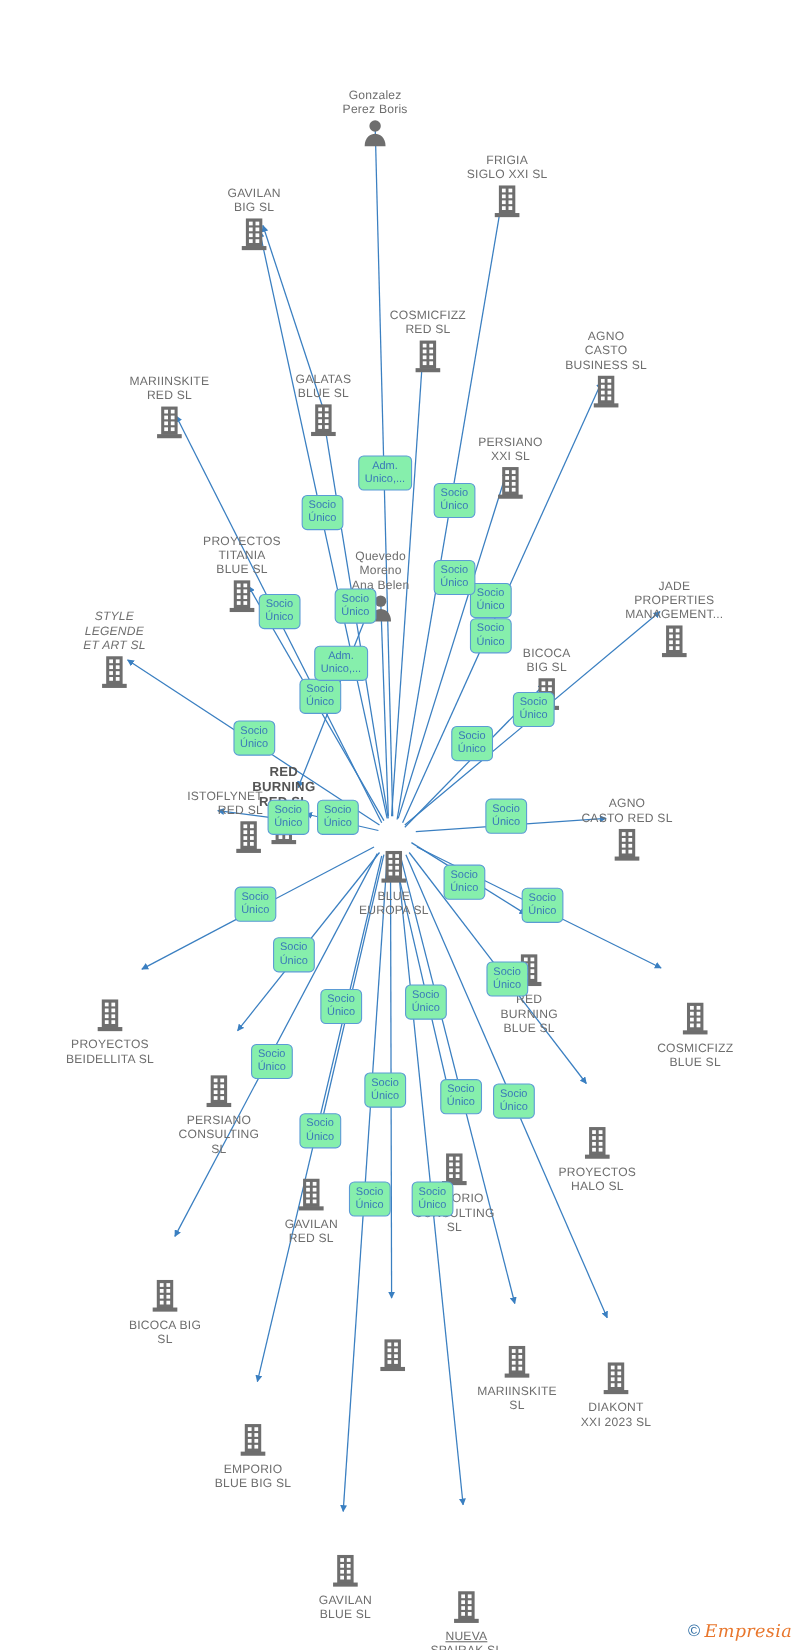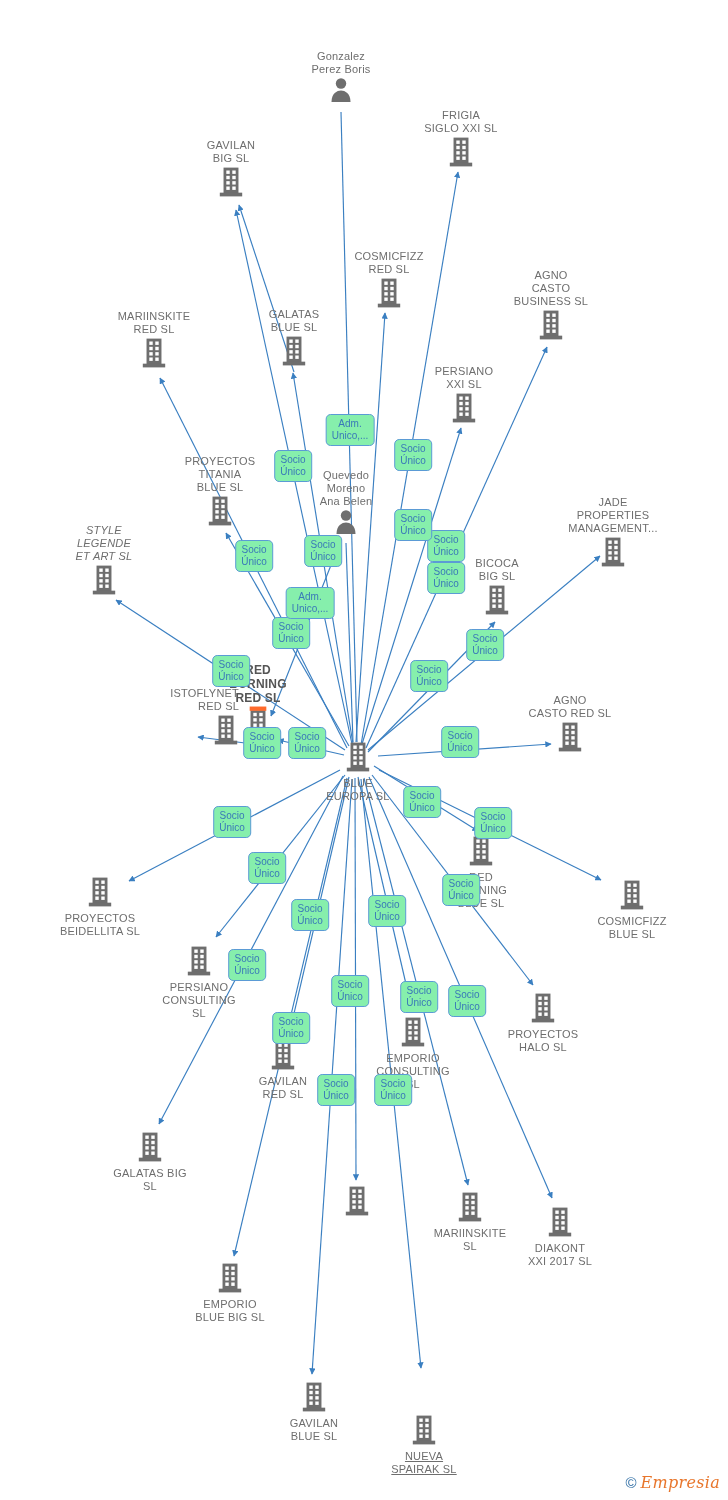--- a/index.html
+++ b/index.html
@@ -14,20 +14,21 @@
   
   .node{
     position:absolute;
     transform:translate(-50%,0);
     width:140px;
     text-align:center;
     color:#6e6e6e;
     font-size:11px;
     line-height:13px;
     letter-spacing:.2px;
+    margin-top:31px;
   }
   .node .ico{display:block;margin:0 auto;}
   .node .lbl{display:block;white-space:pre-line;}
   .node.lbl-above .lbl{margin-bottom:1px;}
   .node.lbl-below .lbl{margin-top:1px;}
   .node.focus .lbl{color:#555555;font-weight:bold;font-size:12px;line-height:14px;}
 
   .person .lbl{color:#6e6e6e;}
 
   
@@ -539,21 +540,21 @@
               <rect x="7.6" y="4.2" width="3.2" height="3.2"></rect>
               <rect x="13.2" y="4.2" width="3.2" height="3.2"></rect>
               <rect x="7.6" y="9.2" width="3.2" height="3.2"></rect>
               <rect x="13.2" y="9.2" width="3.2" height="3.2"></rect>
               <rect x="7.6" y="14.2" width="3.2" height="3.2"></rect>
               <rect x="13.2" y="14.2" width="3.2" height="3.2"></rect>
               <rect x="7.6" y="19.2" width="3.2" height="3.2"></rect>
               <rect x="13.2" y="19.2" width="3.2" height="3.2"></rect>
             </g>
           </svg></span>
-        <span class="lbl">GALATAS BIG
+        <span class="lbl">BICOCA BIG
 SL</span>
       </div>
       <div class="node lbl-below" style="left: 357px; top: 1185px;">
         <span class="ico"><svg width="26" height="32" viewBox="0 0 24 30" xmlns="http://www.w3.org/2000/svg">
             <rect x="5" y="1.5" width="14" height="24" fill="#6e6e6e"></rect>
             <rect x="1.5" y="25" width="21" height="3.5" fill="#6e6e6e"></rect>
             <g fill="#ffffff">
               <rect x="7.6" y="4.2" width="3.2" height="3.2"></rect>
               <rect x="13.2" y="4.2" width="3.2" height="3.2"></rect>
               <rect x="7.6" y="9.2" width="3.2" height="3.2"></rect>
@@ -592,21 +593,21 @@
               <rect x="13.2" y="4.2" width="3.2" height="3.2"></rect>
               <rect x="7.6" y="9.2" width="3.2" height="3.2"></rect>
               <rect x="13.2" y="9.2" width="3.2" height="3.2"></rect>
               <rect x="7.6" y="14.2" width="3.2" height="3.2"></rect>
               <rect x="13.2" y="14.2" width="3.2" height="3.2"></rect>
               <rect x="7.6" y="19.2" width="3.2" height="3.2"></rect>
               <rect x="13.2" y="19.2" width="3.2" height="3.2"></rect>
             </g>
           </svg></span>
         <span class="lbl">DIAKONT
-XXI 2017  SL</span>
+XXI 2023  SL</span>
       </div>
       <div class="node lbl-below" style="left: 230px; top: 1262px;">
         <span class="ico"><svg width="26" height="32" viewBox="0 0 24 30" xmlns="http://www.w3.org/2000/svg">
             <rect x="5" y="1.5" width="14" height="24" fill="#6e6e6e"></rect>
             <rect x="1.5" y="25" width="21" height="3.5" fill="#6e6e6e"></rect>
             <g fill="#ffffff">
               <rect x="7.6" y="4.2" width="3.2" height="3.2"></rect>
               <rect x="13.2" y="4.2" width="3.2" height="3.2"></rect>
               <rect x="7.6" y="9.2" width="3.2" height="3.2"></rect>
               <rect x="13.2" y="9.2" width="3.2" height="3.2"></rect>

